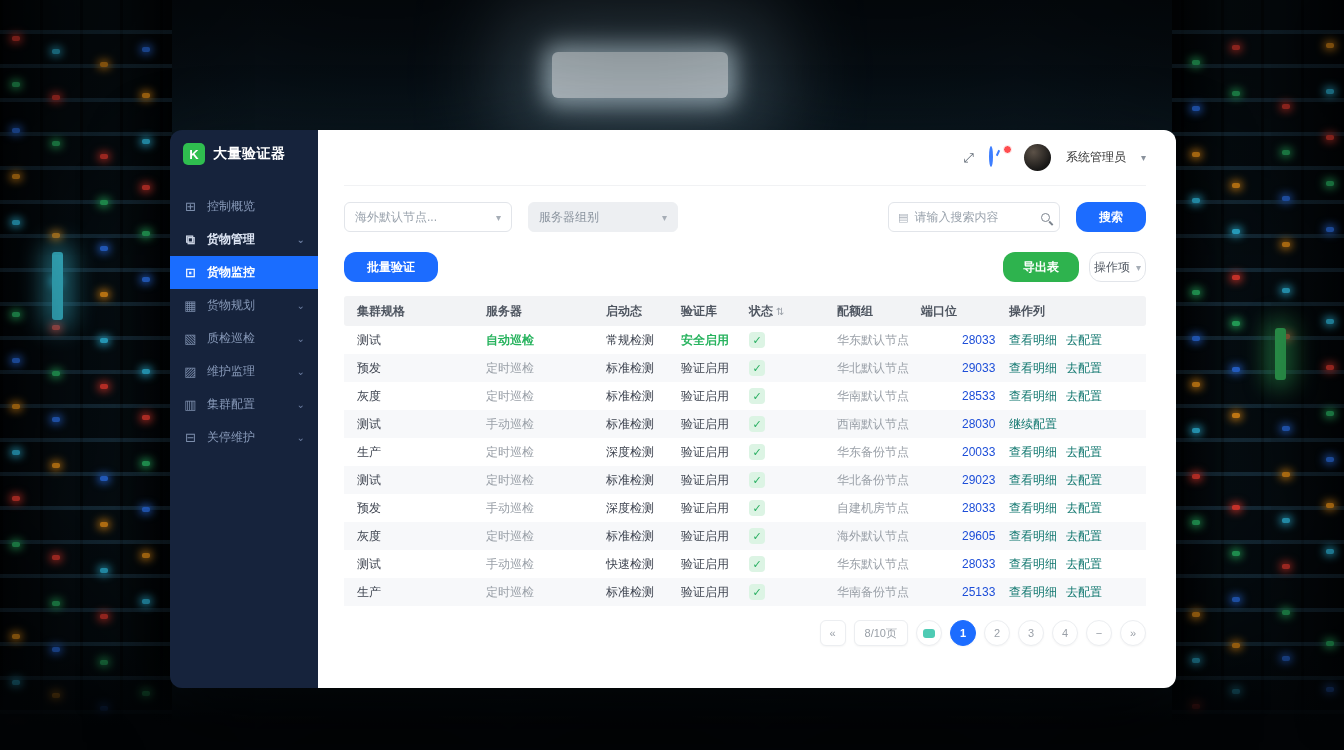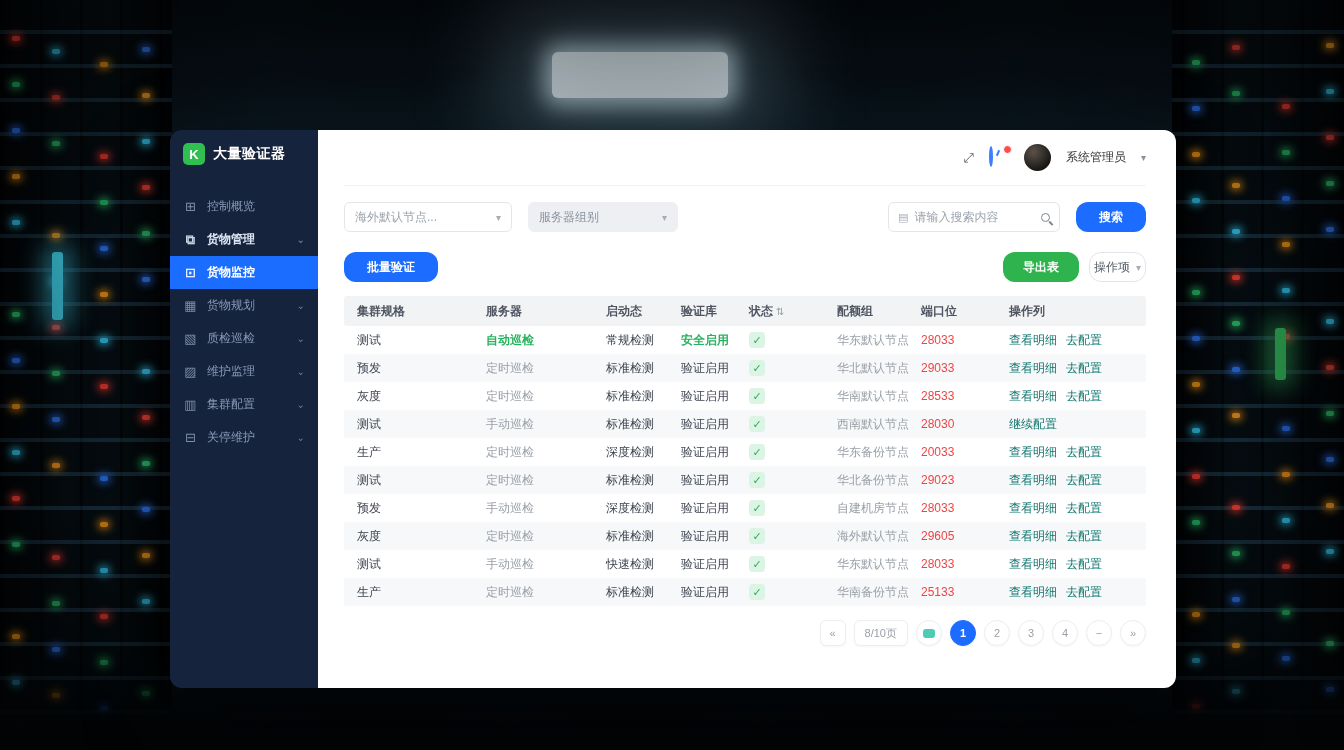--- a/index.html
+++ b/index.html
@@ -83,21 +83,21 @@
   .thead, .tr { display:grid; grid-template-columns:129px 120px 75px 68px 88px 84px 88px 1fr; align-items:center; padding-left:13px; }
   .thead { background:#f2f3f5; height:30px; color:#4e5560; font-weight:700; border-radius:3px; }
   .th { display:flex; align-items:center; gap:3px; }
   .sort-ic { font-size:10px; color:#9aa0a8; font-weight:400; }
   .tr { height:28px; color:#3e4450; }
   .tr.alt { background:#f7f8fa; }
   .c-grey { color:#9aa0a8; }
   .c-green { color:#27b35e; font-weight:600; }
   .check-badge { width:16px; height:16px; background:#dcf4e4; border-radius:4px; color:#27ae60; font-size:11px; font-weight:700;
     display:flex; align-items:center; justify-content:center; }
-  .port { color:#ef4444; }
+  .port { color:#1d4ed8;margin-left:41px; }
   .actions { display:flex; gap:9px; }
   .link { color:#0f766e; cursor:pointer; white-space:nowrap; }
 
   
   .pager { display:flex; justify-content:flex-end; align-items:center; gap:8px; margin-top:14px; flex-shrink:0; }
   .pg-square, .pg-pill, .pg-circle { height:26px; background:#fff; border:1px solid #eceef1; color:#9aa0a8; font-size:11px;
     display:flex; align-items:center; justify-content:center; cursor:pointer; box-shadow:0 1px 2px rgba(0,0,0,.04); }
   .pg-square { width:26px; border-radius:6px; }
   .pg-pill { padding:0 10px; border-radius:6px; }
   .pg-circle { width:26px; border-radius:50%; }

